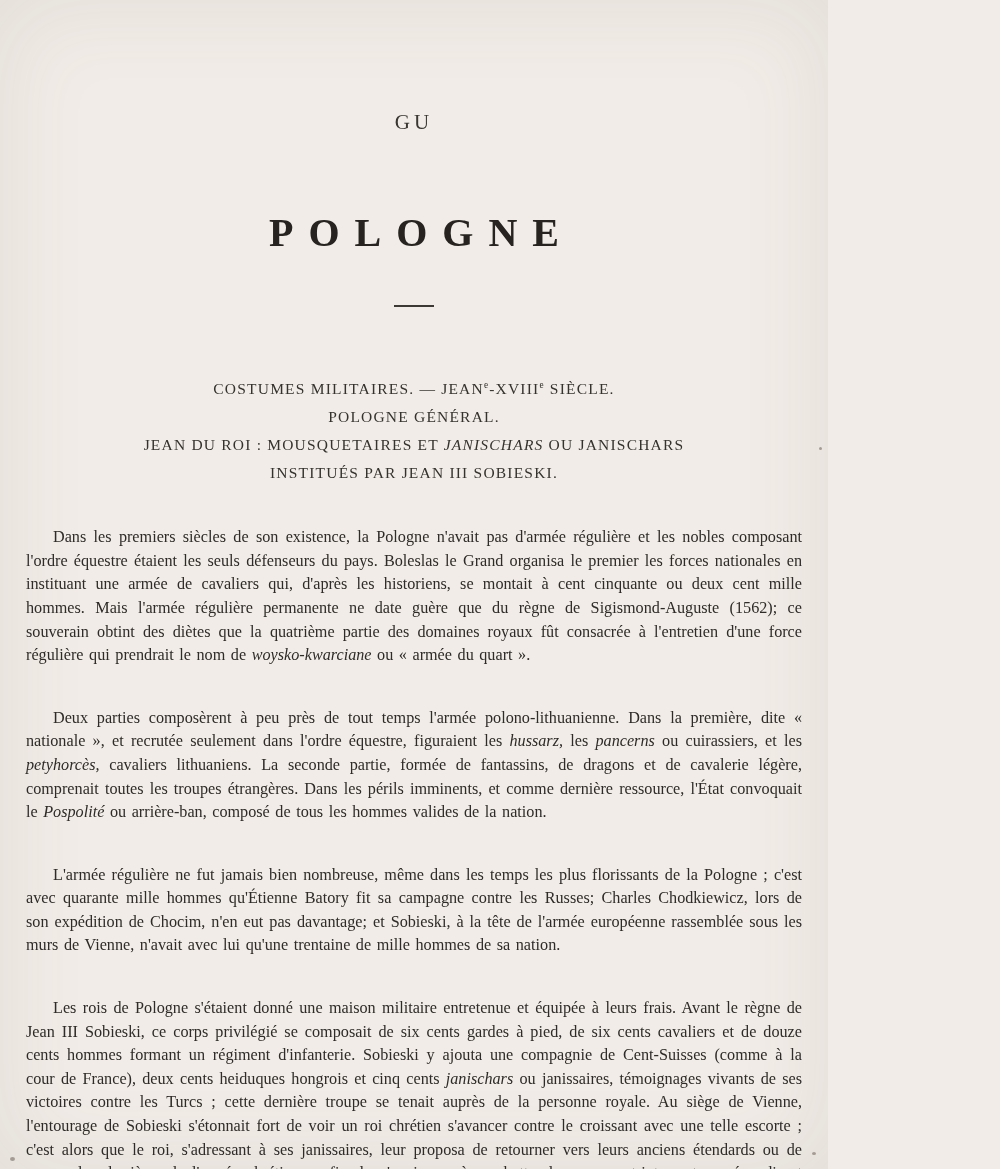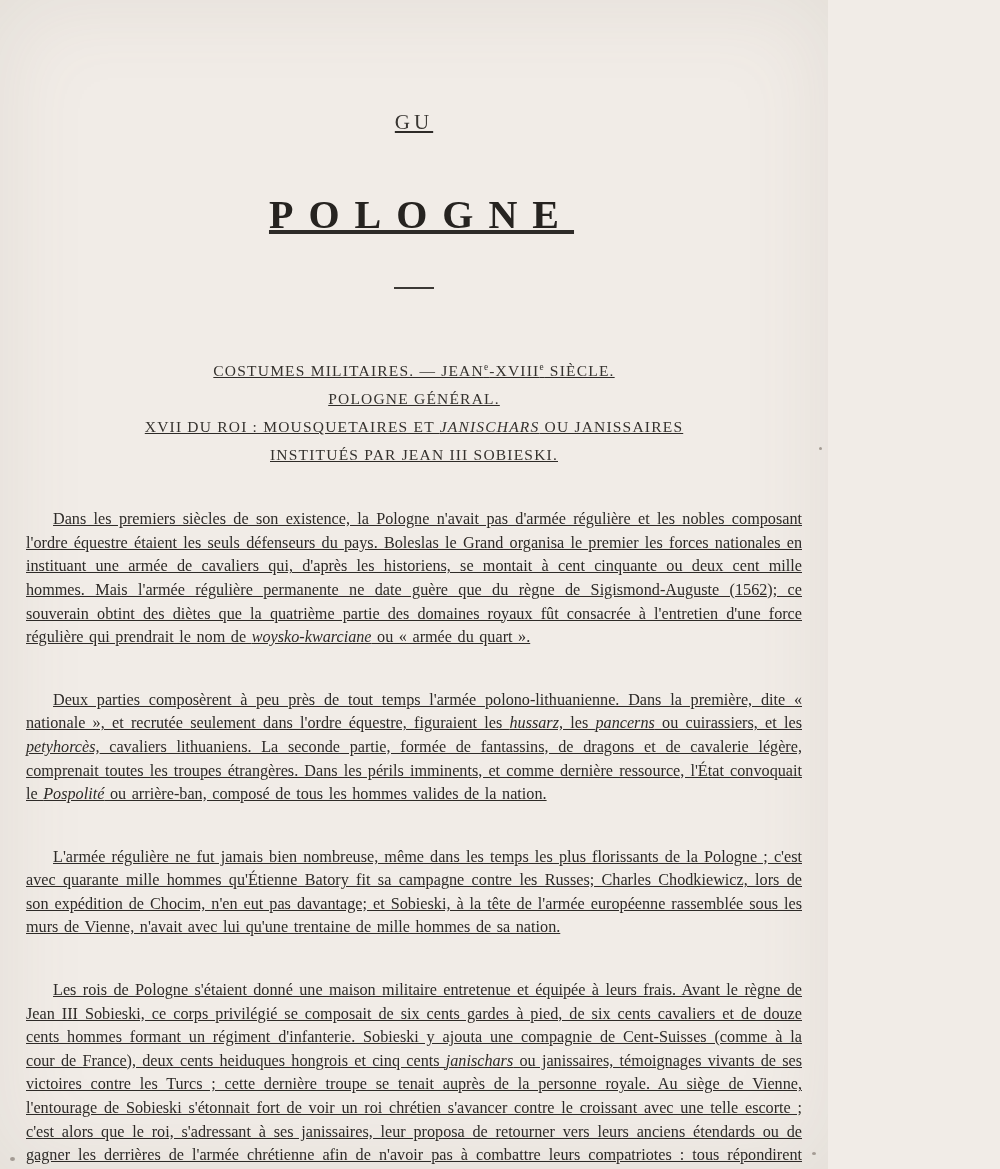--- a/index.html
+++ b/index.html
@@ -13,31 +13,30 @@
     background: var(--paper);
   }
   .page {
     position: relative;
     width: 828px;
     height: 1169px;
     background: var(--paper);
     color: var(--ink);
     overflow: hidden;
     box-shadow: inset 0 0 90px rgba(110, 95, 75, 0.10);
-    text-decoration: underline;
   }
   .header-mark {
     padding-top: 110px;
     text-align: center;
     font-size: 21px;
     letter-spacing: 4px;
     color: #3a3733;
   }
   .page-title {
-    margin-top: 56px;
+    margin-top: 74px;
     text-align: center;
     font-size: 40px;
     font-weight: bold;
     letter-spacing: 15px;
     text-indent: 15px; 
     color: #262320;
   }
   .title-rule {
     width: 40px;
     height: 2px;
@@ -81,21 +80,21 @@
 
   <div class="header-mark">GU</div>
 
   <div class="page-title">POLOGNE</div>
 
   <div class="title-rule"></div>
 
   <div class="subtitle-block">
       <div class="subtitle-line"><span>COSTUMES MILITAIRES. — JEAN</span><sup>e</sup><span>-XVIII</span><sup>e</sup><span> SIÈCLE.</span></div>
       <div class="subtitle-line"><span>POLOGNE GÉNÉRAL.</span></div>
-      <div class="subtitle-line"><span>XVII DU ROI : MOUSQUETAIRES ET </span><i>JANISCHARS</i><span> OU JANISSAIRES</span></div>
+      <div class="subtitle-line"><span>JEAN DU ROI : MOUSQUETAIRES ET </span><i>JANISCHARS</i><span> OU JANISCHARS</span></div>
       <div class="subtitle-line"><span>INSTITUÉS PAR JEAN III SOBIESKI.</span></div>
     </div>
 
   <div class="body-text">
       <p class="body-para"><span>Dans les premiers siècles de son existence, la Pologne n'avait pas d'armée régulière et les nobles composant l'ordre équestre étaient les seuls défenseurs du pays. Boleslas le Grand organisa le premier les forces nationales en instituant une armée de cavaliers qui, d'après les historiens, se montait à cent cinquante ou deux cent mille hommes. Mais l'armée régulière permanente ne date guère que du règne de Sigismond-Auguste (1562); ce souverain obtint des diètes que la quatrième partie des domaines royaux fût consacrée à l'entretien d'une force régulière qui prendrait le nom de </span><i>woysko-kwarciane</i><span> ou « armée du quart ».</span></p>
       <p class="body-para"><span>Deux parties composèrent à peu près de tout temps l'armée polono-lithuanienne. Dans la première, dite « nationale », et recrutée seulement dans l'ordre équestre, figuraient les </span><i>hussarz,</i><span> les </span><i>pancerns</i><span> ou cuirassiers, et les </span><i>petyhorcès,</i><span> cavaliers lithuaniens. La seconde partie, formée de fantassins, de dragons et de cavalerie légère, comprenait toutes les troupes étrangères. Dans les périls imminents, et comme dernière ressource, l'État convoquait le </span><i>Pospolité</i><span> ou arrière-ban, composé de tous les hommes valides de la nation.</span></p>
       <p class="body-para"><span>L'armée régulière ne fut jamais bien nombreuse, même dans les temps les plus florissants de la Pologne ; c'est avec quarante mille hommes qu'Étienne Batory fit sa campagne contre les Russes; Charles Chodkiewicz, lors de son expédition de Chocim, n'en eut pas davantage; et Sobieski, à la tête de l'armée européenne rassemblée sous les murs de Vienne, n'avait avec lui qu'une trentaine de mille hommes de sa nation.</span></p>
       <p class="body-para"><span>Les rois de Pologne s'étaient donné une maison militaire entretenue et équipée à leurs frais. Avant le règne de Jean III Sobieski, ce corps privilégié se composait de six cents gardes à pied, de six cents cavaliers et de douze cents hommes formant un régiment d'infanterie. Sobieski y ajouta une compagnie de Cent-Suisses (comme à la cour de France), deux cents heiduques hongrois et cinq cents </span><i>janischars</i><span> ou janissaires, témoignages vivants de ses victoires contre les Turcs ; cette dernière troupe se tenait auprès de la personne royale. Au siège de Vienne, l'entourage de Sobieski s'étonnait fort de voir un roi chrétien s'avancer contre le croissant avec une telle escorte ; c'est alors que le roi, s'adressant à ses janissaires, leur proposa de retourner vers leurs anciens étendards ou de gagner les derrières de l'armée chrétienne afin de n'avoir pas à combattre leurs compatriotes : tous répondirent qu'ils ne pouvaient vivre ou mourir qu'auprès de lui.</span></p>
       <p class="body-para"><span>Les guerres continuelles avec les Tartares et les Turcs avaient mis la Pologne en relations fréquentes avec</span></p>
     </div>

